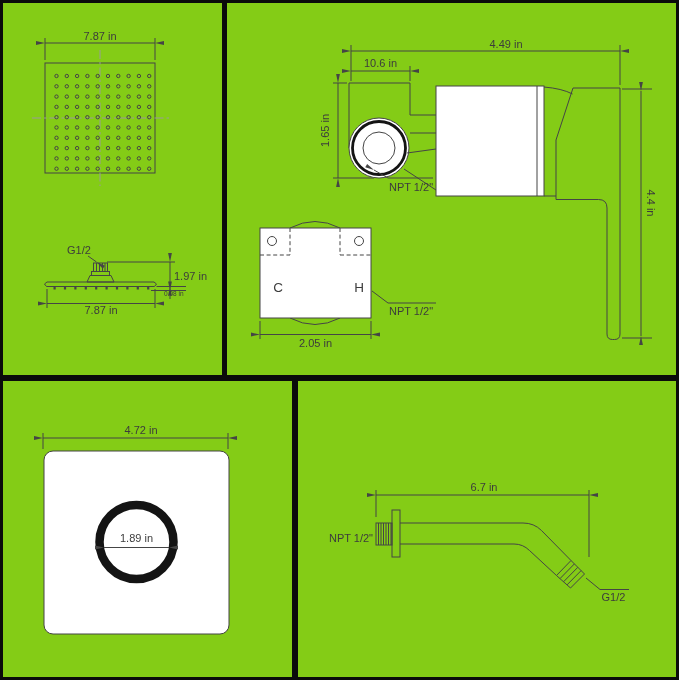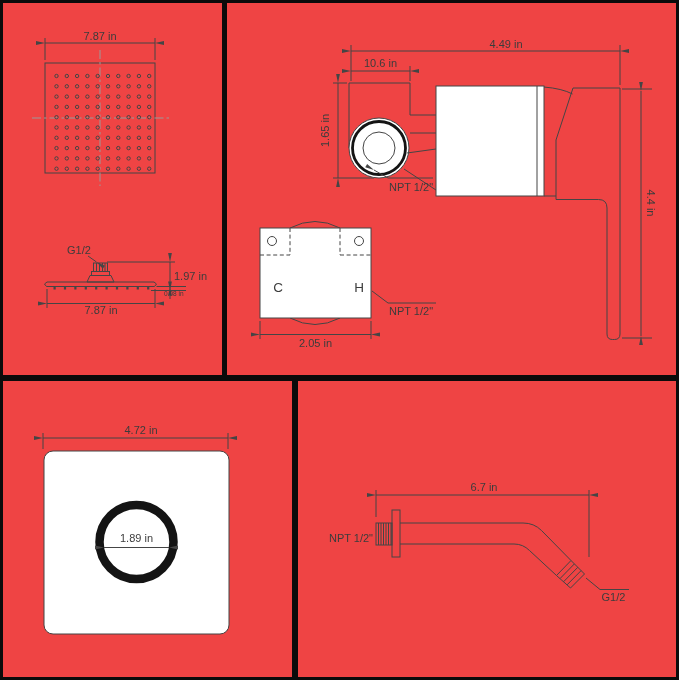--- a/index.html
+++ b/index.html
@@ -1,19 +1,19 @@
 <!DOCTYPE html>
 <html><head>
 <meta charset="utf-8">
 <style>
   html,body { margin:0; padding:0; background:#fff; }
   .sheet {
     position:relative; width:679px; height:680px;
     box-sizing:border-box; border:3px solid #0b0b0b;
-    background:#ef4444; overflow:hidden;
+    background:#84cc16; overflow:hidden;
     font-family:"Liberation Sans", sans-serif;
   }
   .panel { position:absolute; }
   .divider { position:absolute; background:#0b0b0b; }
   .div-v-top    { left:219px; top:0;     width:5px;  height:378px; }
   .div-h        { left:0;     top:372px; width:673px; height:6px;  }
   .div-v-bottom { left:289px; top:372px; width:6px;  height:302px; }
 
   
   .ln  { stroke:#454545; fill:none; stroke-width:1; }

